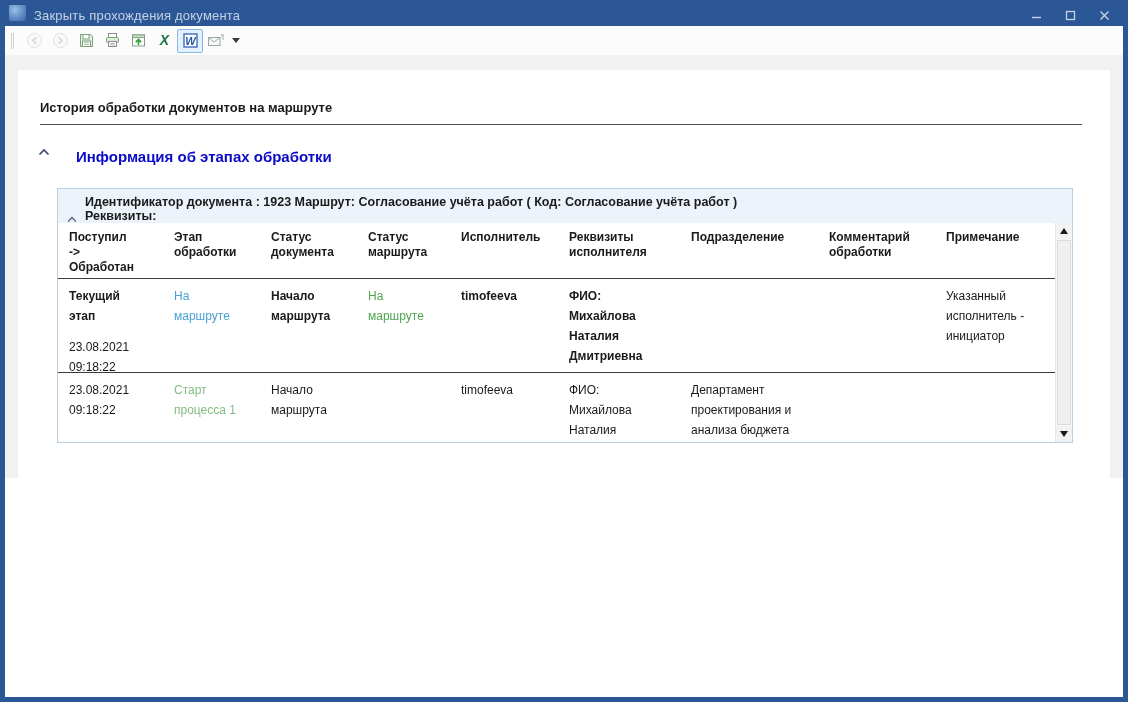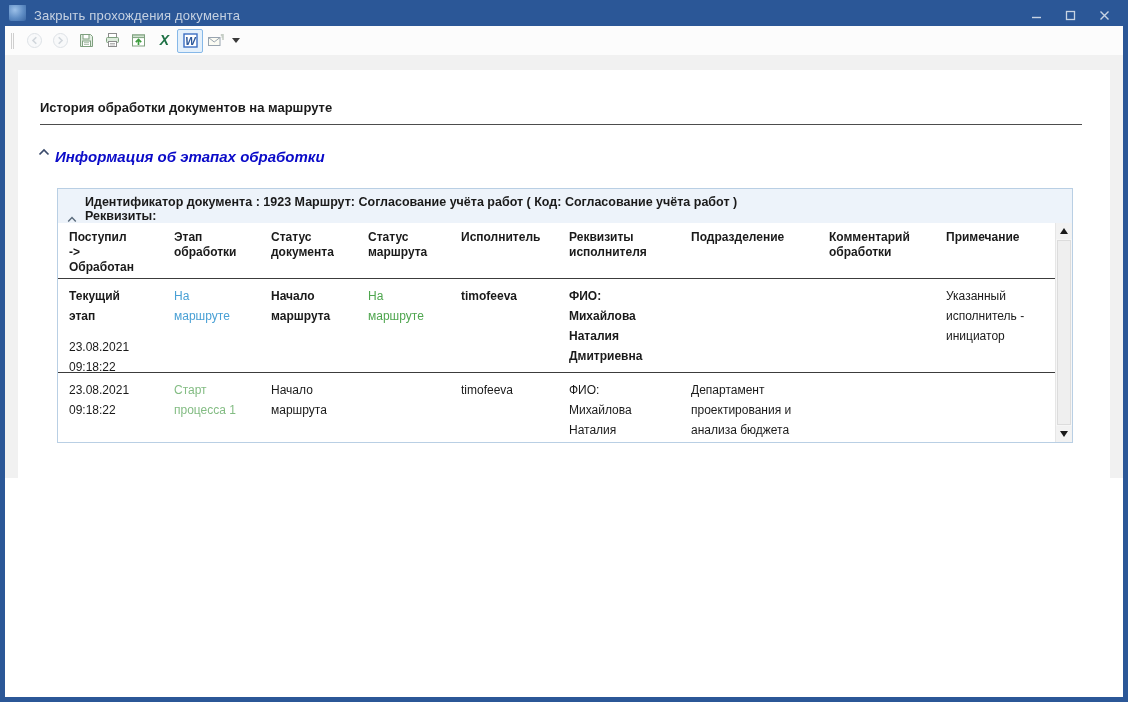--- a/index.html
+++ b/index.html
@@ -23,21 +23,21 @@
   .tbtn{width:26px;height:24px;display:flex;align-items:center;justify-content:center;border:1px solid transparent;border-radius:2px;}
   .tbtn.disabled{opacity:.55;}
   .tbtn.selected{border:1px solid #86B8E8;background:#E4F0FB;}
   .caret-btn{width:14px;height:24px;display:flex;align-items:center;justify-content:center;}
   .caret{width:0;height:0;border-left:4px solid transparent;border-right:4px solid transparent;border-top:5px solid #3A3A3A;}
   
   .viewport{position:relative;height:423px;background:#F1F1F1;overflow:hidden;}
   .page{position:absolute;left:13px;top:15px;width:1092px;height:408px;background:#fff;padding-left:38px;}
   .report-title{position:absolute;left:22px;top:30px;font-size:13px;font-weight:bold;color:#1A1A1A;}
   .title-rule{position:absolute;left:22px;top:54px;width:1042px;border-top:1px solid #4D4D4D;}
-  .section-head{position:absolute;left:20px;top:78px;display:flex;align-items:flex-start;gap:5px;font-style:italic;}
+  .section-head{position:absolute;left:20px;top:78px;display:flex;align-items:flex-start;gap:26px;}
   .section-label{font-size:15px;font-weight:bold;color:#0A0AC8;}
   
   .stage-box{position:absolute;left:39px;top:118px;width:1016px;height:255px;border:1px solid #B9CFE4;background:#fff;}
   .box-head{position:absolute;left:0;top:0;right:0;height:34px;background:#EDF3FA;display:flex;align-items:flex-end;padding:3px 0 0 9px;}
   .box-head .chev{margin-top:6px;margin-right:8px;flex:none;}
   .box-head-text{font-size:12.5px;font-weight:bold;color:#1A1A1A;line-height:14px;}
   
   .table-area{position:absolute;left:0;top:34px;right:17px;bottom:0;overflow:hidden;}
   .trow{display:grid;grid-template-columns:105px 97px 97px 93px 108px 122px 138px 117px minmax(0,1fr);padding-left:11px;}
   .trow.thead{height:56px;border-bottom:1px solid #3C3C3C;}

